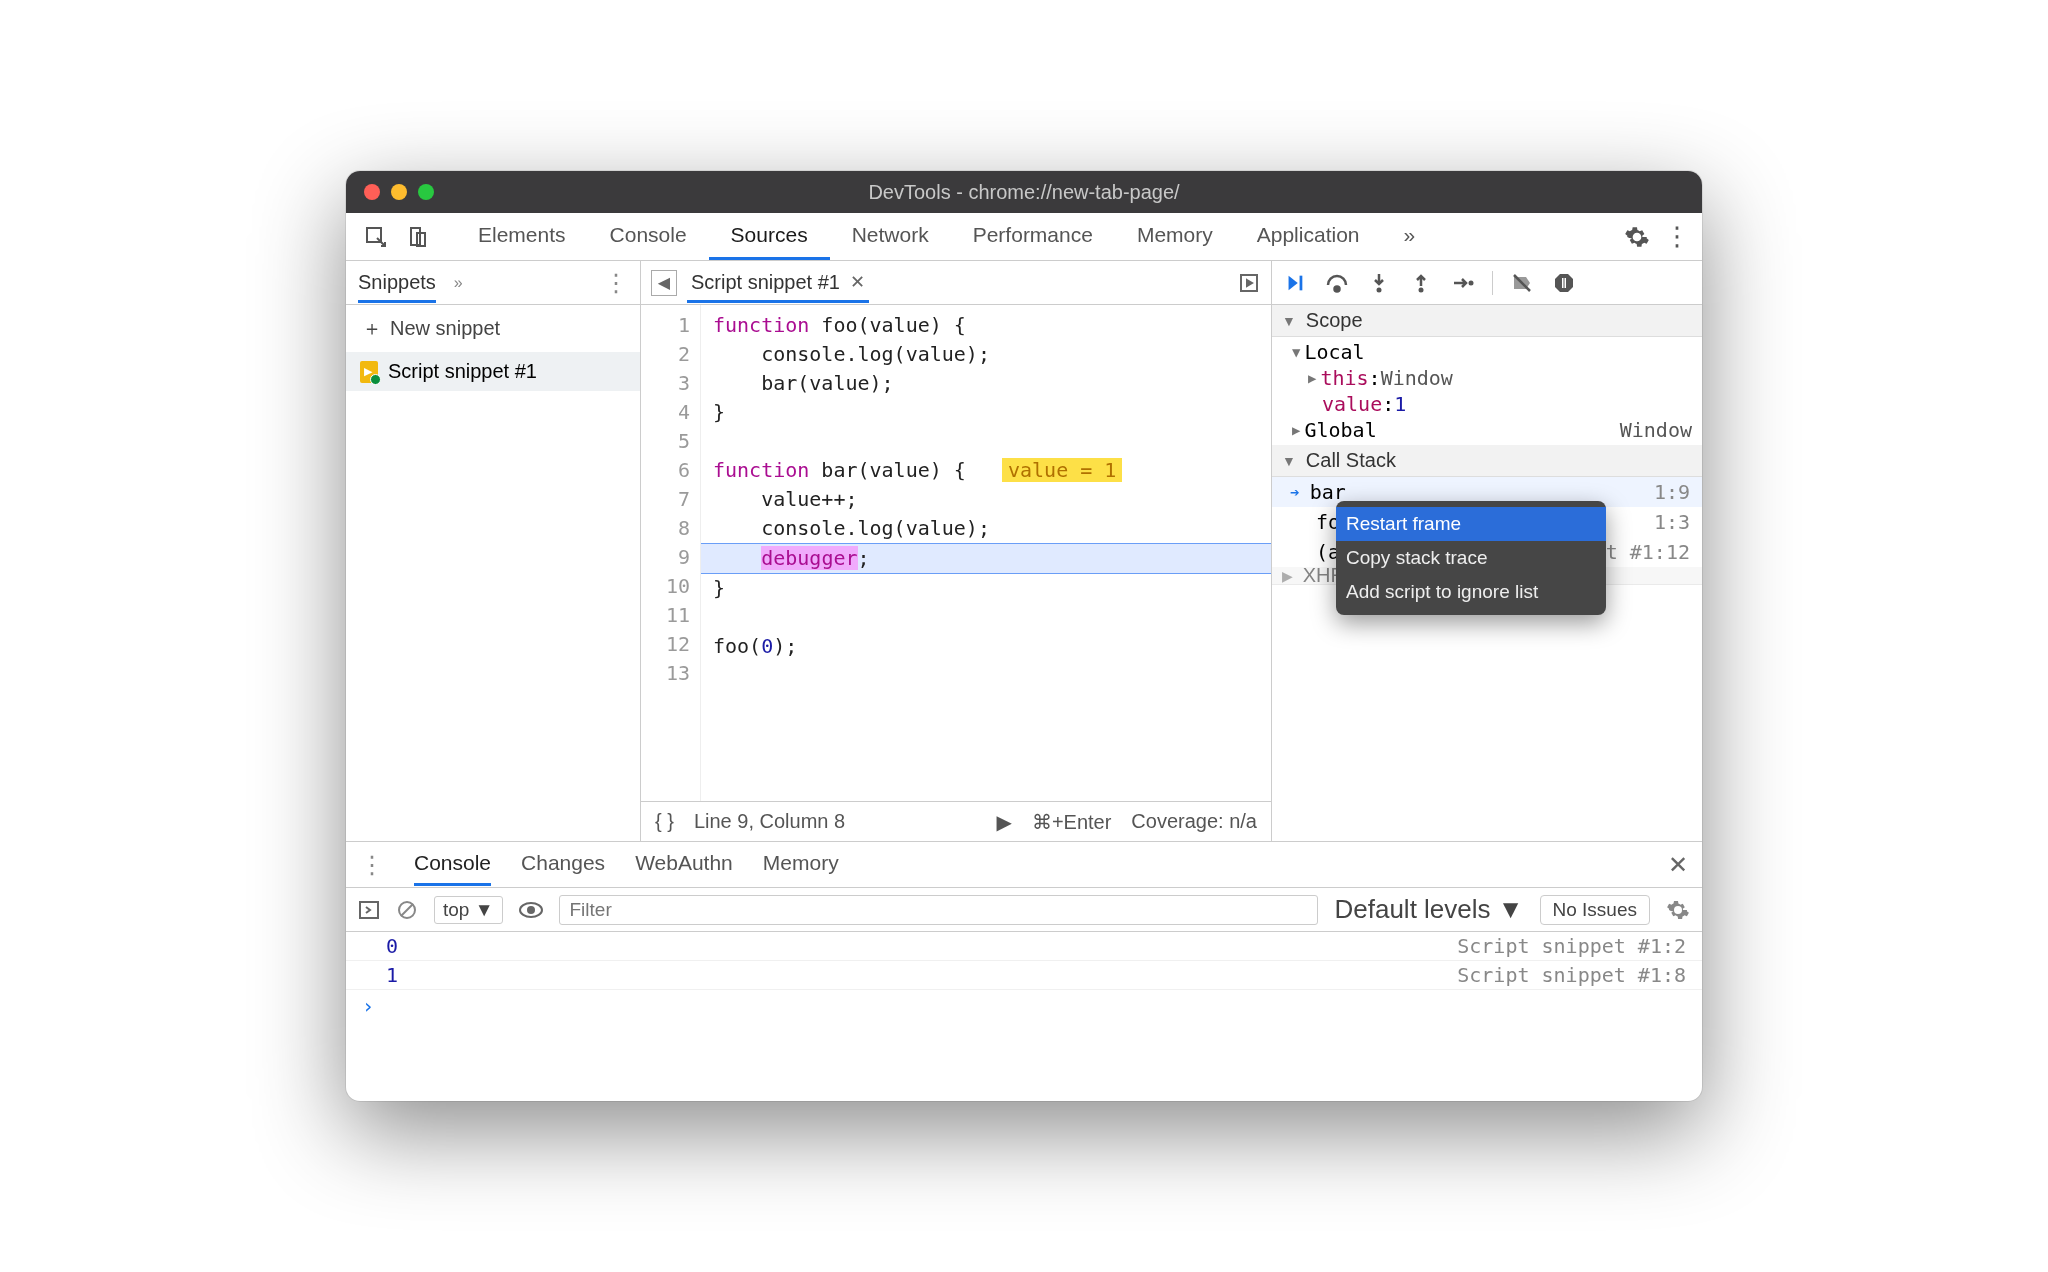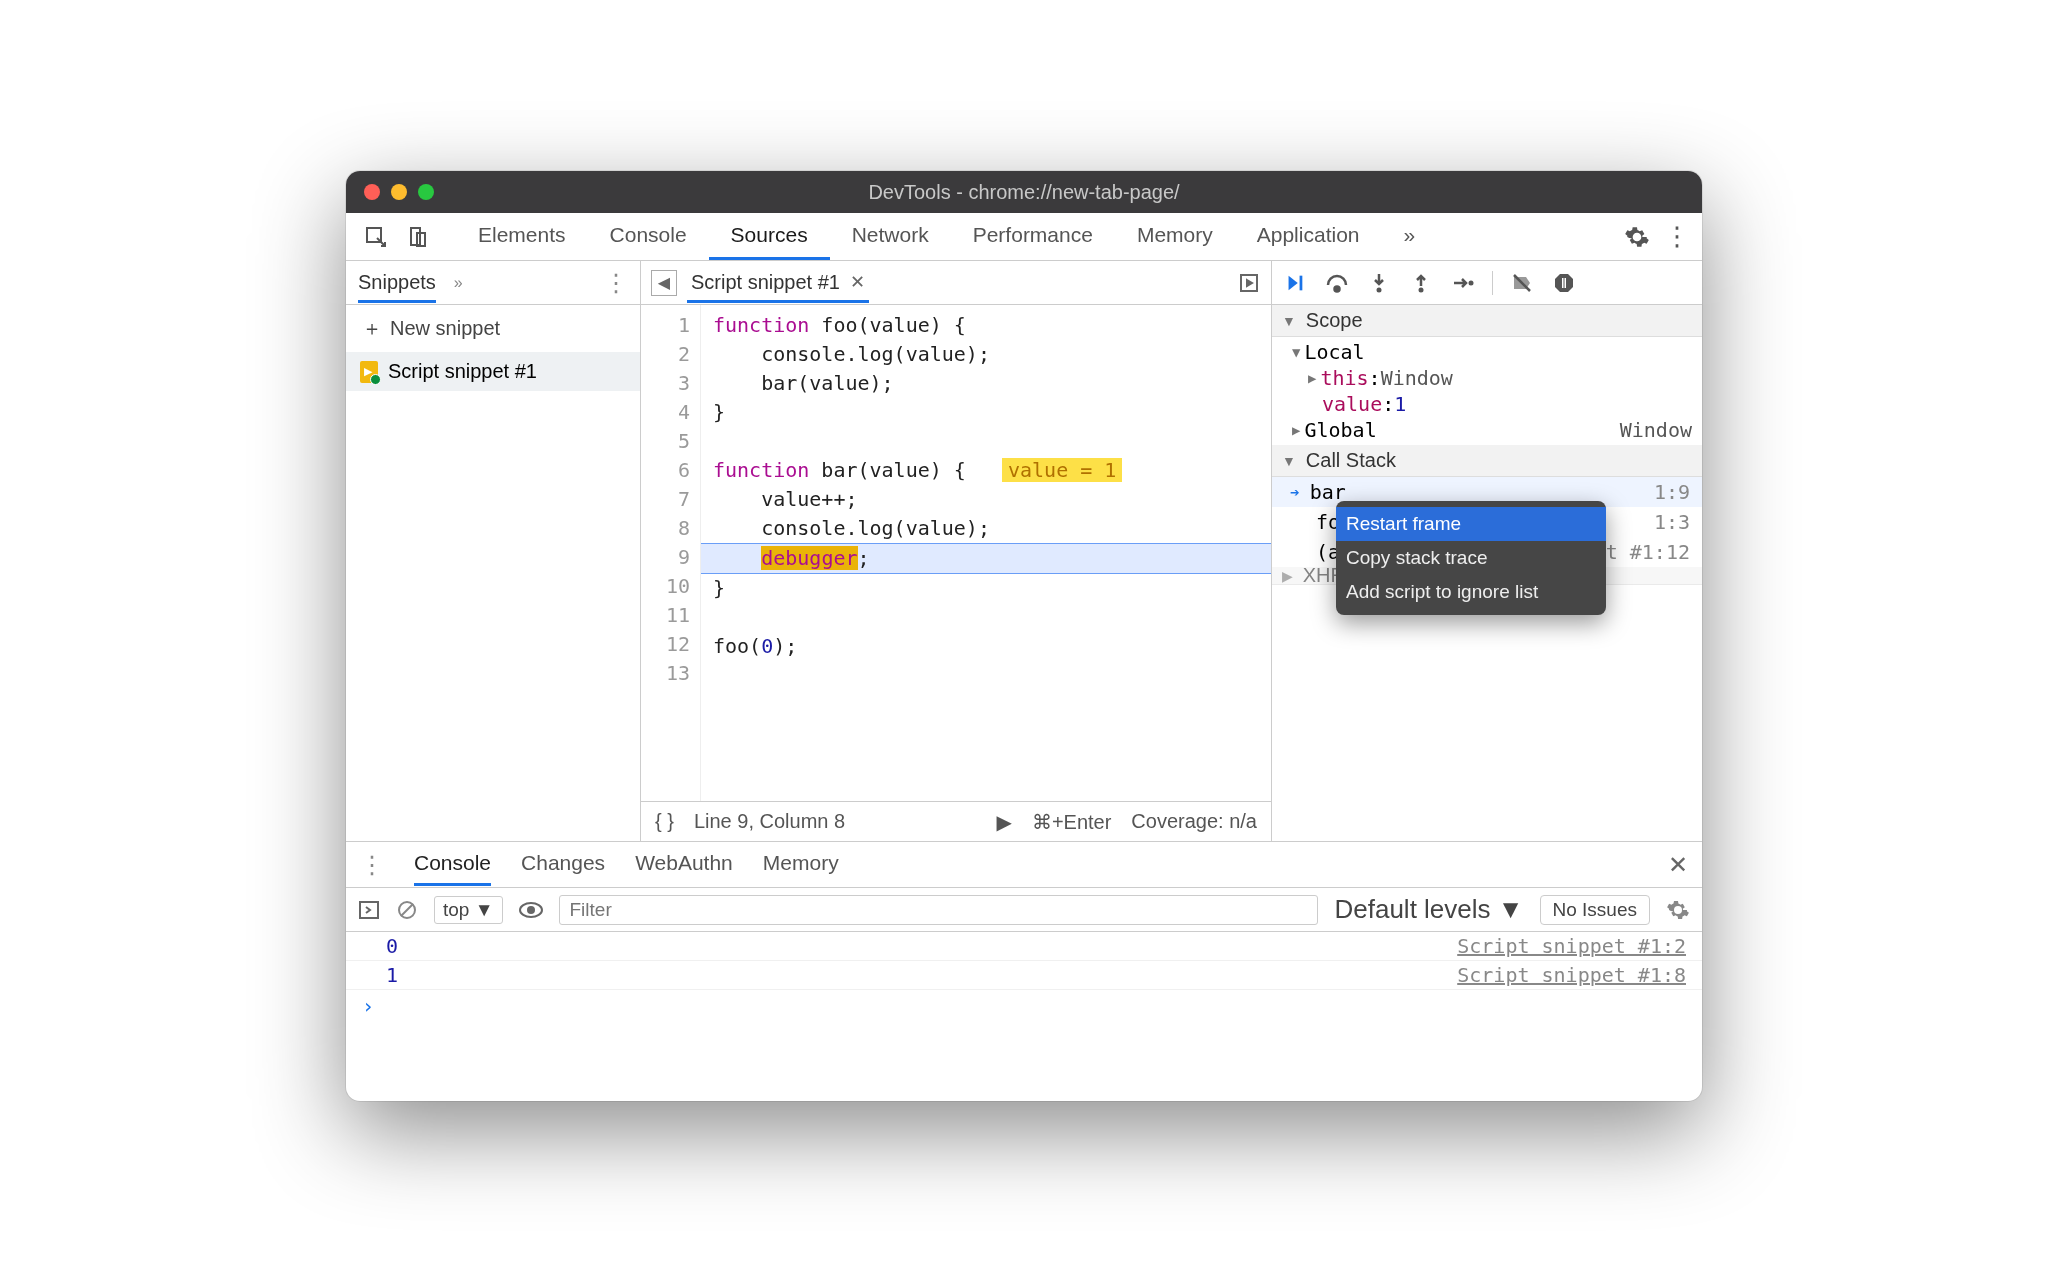--- a/index.html
+++ b/index.html
@@ -69,21 +69,21 @@
 .file-tab { font-size:20px; color:#333; border-bottom: 3px solid #1a73e8; padding:8px 4px 6px; display:flex; align-items:center; gap:10px;}
 .file-close { color:#666; font-size:18px; }
 .run-end { margin-left:auto; color:#666; }
 .editor { flex:1; display:flex; font-family: "SF Mono", Menlo, monospace; font-size:20px; line-height:29px; overflow:hidden;}
 .gutter { width:60px; text-align:right; color:#9a9a9a; padding:6px 10px 0 0; border-right:1px solid #eee; user-select:none;}
 .code { flex:1; padding:6px 0 0 12px; white-space:pre; color:#222; }
 .kw { color:#aa0d91; }
 .str { color:#1a1aa6; }
 .hint { background:#fde047; color:#b07000; padding:0 6px; }
 .line-current { background:#e0eaff; display:block; border-top:1px solid #6a9ef7; border-bottom:1px solid #6a9ef7; margin-left:-12px; padding-left:12px;}
-.dbg { background:#eab308; color:#aa0d91; }
+.dbg { background:#f0abfc; color:#aa0d91; }
 .mid-footer { height:40px; border-top:1px solid #ccc; display:flex; align-items:center; padding:0 14px; gap:20px; font-size:20px; color:#555;}
 .right-pane { width:430px; display:flex; flex-direction:column;}
 .debug-bar { height:44px; border-bottom:1px solid #ccc; display:flex; align-items:center; padding:0 10px; gap:16px;}
 .dicon { width:26px; height:26px; display:flex; align-items:center; justify-content:center; color:#555;}
 .dicon.play { color:#1a73e8; }
 .section-head { background:#f2f2f2; border-bottom:1px solid #ddd; padding:4px 10px; font-size:20px; color:#333; display:flex; align-items:center; gap:6px;}
 .scope-body { font-family: "SF Mono", Menlo, monospace; font-size:20px; padding:2px 0;}
 .scope-row { padding:1px 10px 1px 20px; display:flex; align-items:center; }
 .tri { color:#777; margin-right:4px; font-size:14px;}
 .prop { color:#aa0d5c; }
@@ -108,21 +108,21 @@
 .dtab.active { color:#222; border-bottom-color:#1a73e8; }
 .drawer-close { margin-left:auto; color:#666; font-size:24px;}
 .console-bar { height:44px; border-bottom:1px solid #ccc; display:flex; align-items:center; padding:0 12px; gap:16px;}
 .ctx-sel { font-size:19px; color:#444; border:1px solid #ccc; padding:2px 8px; border-radius:3px;}
 .filter-input { flex:1; height:30px; border:1px solid #ccc; border-radius:3px; padding:0 10px; font-size:19px; color:#888;}
 .lvl-sel { font-size:26px; color:#444;}
 .noissues { font-size:19px; color:#444; border:1px solid #ccc; padding:3px 12px; border-radius:4px;}
 .console-body { flex:1; font-family:"SF Mono", Menlo, monospace; font-size:20px; overflow:auto;}
 .clog { display:flex; padding:2px 16px 2px 40px; border-bottom:1px solid #f0f0f0;}
 .clog-val { color:#1a1aa6;}
-.clog-src { margin-left:auto; color:#888; text-decoration:underline;}
+.clog-src { margin-left:auto; color:#888; }
 .prompt { color:#1a73e8; padding:4px 16px;}
 svg { display:block; }
 </style>
 </head>
 <body>
 
 <div class="window">
 
   <div class="titlebar">
     <div class="traffic">

